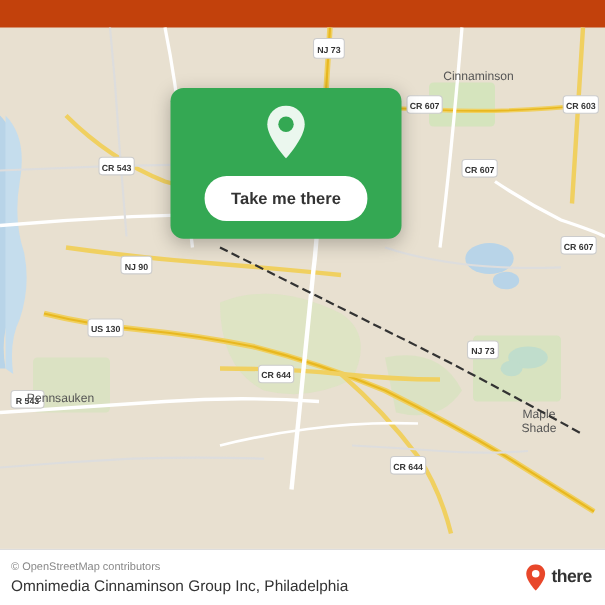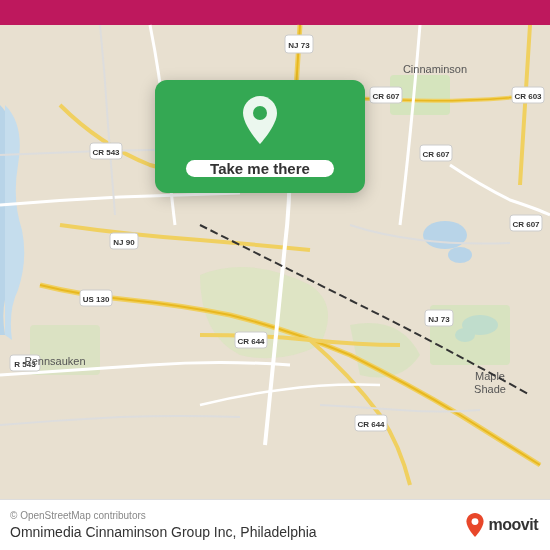--- a/index.html
+++ b/index.html
@@ -9,21 +9,21 @@
       height: 550px;
       overflow: hidden;
       font-family: Arial, sans-serif;
       position: relative;
     }
 
     #map-container {
       width: 550px;
       height: 550px;
       position: relative;
-      background-color: #be185d;
+      background-color: #c2410c;
       overflow: hidden;
     }
 
     
     #map-svg {
       position: absolute;
       top: 0; left: 0;
       width: 100%; height: 100%;
     }
 
@@ -50,21 +50,21 @@
       align-items: center;
       justify-content: center;
       margin-bottom: 10px;
     }
 
     #take-me-there-btn {
       background: white;
       color: #333;
       border: none;
       border-radius: 20px;
-      padding: 0 24px;
+      padding: 12px 24px;
       font-size: 15px;
       font-weight: 600;
       cursor: pointer;
       white-space: nowrap;
     }
 
     
     #bottom-bar {
       position: absolute;
       bottom: 0;
@@ -228,17 +228,17 @@
   <div id="bottom-bar">
     <div id="bottom-info">
       <span id="attribution">© OpenStreetMap contributors</span>
       <span id="location-name">Omnimedia Cinnaminson Group Inc, Philadelphia</span>
     </div>
     <div id="moovit-logo">
       <svg id="moovit-pin" width="22" height="28" viewBox="0 0 22 28">
         <path d="M11 0C5.5 0 1 4.5 1 10C1 17.5 11 28 11 28C11 28 21 17.5 21 10C21 4.5 16.5 0 11 0Z" fill="#e8472a"></path>
         <circle cx="11" cy="10" r="4" fill="white"></circle>
       </svg>
-      <span id="moovit-text">moovit</span>
+      <span id="moovit-text">there</span>
     </div>
   </div>
 
 </div>
 
 </body></html>

